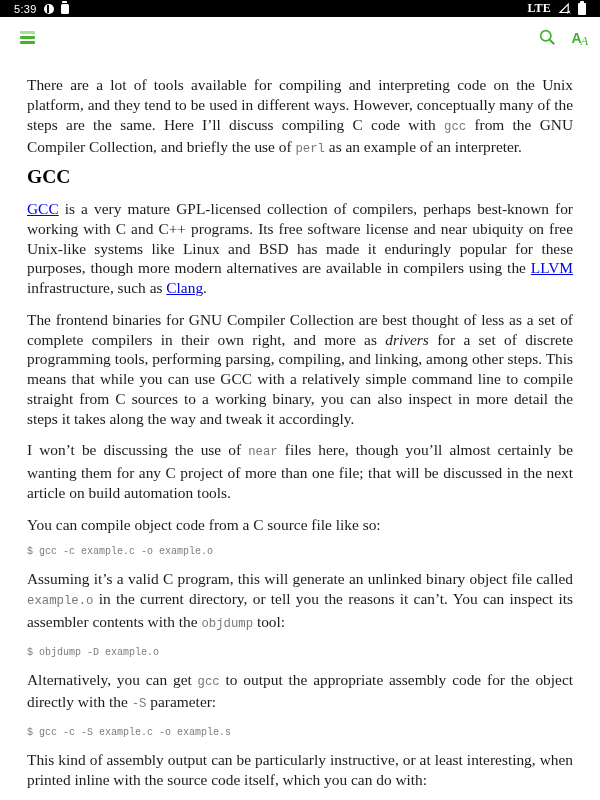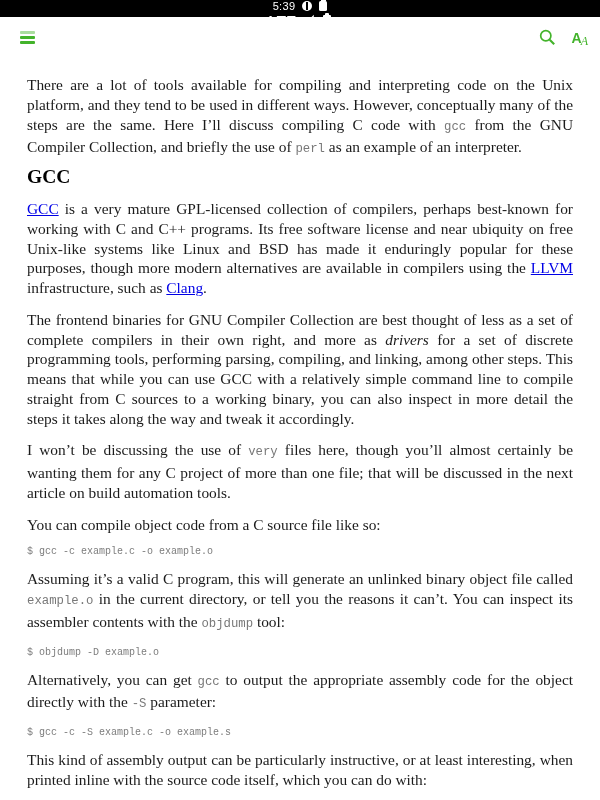--- a/index.html
+++ b/index.html
@@ -9,38 +9,38 @@
   }
   body { background:#ffffff; font-family:"Liberation Serif", serif; }
   .screen{
     position:relative; width:600px; height:800px; overflow:hidden;
     background:#ffffff; margin:0 auto;
   }
   
   .status-bar{
     height:17px; background:#000; color:#fff;
     display:flex; align-items:center; justify-content:space-between;
-    padding:0 14px; font-family:"Liberation Sans", sans-serif; font-size:11px;flex-direction:column;
+    padding:0 14px; font-family:"Liberation Sans", sans-serif; font-size:11px;
   }
   .sb-group{ display:flex; align-items:center; gap:7px; }
   .sb-time{ letter-spacing:.3px; }
   .ic-circle{
     width:10px; height:10px; border-radius:50%; background:#fff; position:relative; display:inline-block;
   }
   .ic-circle::after{
     content:""; position:absolute; left:3.5px; top:1px; width:2px; height:8px; background:#000;
   }
   .ic-doc{
     width:8px; height:10px; background:#fff; border-radius:1.5px; position:relative; display:inline-block;
   }
   .ic-doc::before{
     content:""; position:absolute; top:-2.5px; left:1.5px; width:5px; height:2px;
     background:#fff; border-radius:1px 1px 0 0;
   }
-  .sb-net{ font-size:15px; font-weight:bold; letter-spacing:.2px; }
+  .sb-net{ font-size:12px; font-weight:bold; letter-spacing:.2px;font-family:Liberation Serif, serif; }
   .ic-batt{
     width:8px; height:12px; background:#fff; border-radius:1px; position:relative; display:inline-block;
   }
   .ic-batt::before{
     content:""; position:absolute; top:-2px; left:2px; width:4px; height:2px; background:#fff;
     border-radius:1px 1px 0 0;
   }
   
   .toolbar{
     height:41px; background:#fff;
@@ -127,21 +127,21 @@
   <div class="content">
 
     <p><span>There are a lot of tools available for compiling and interpreting code on the Unix platform, and they tend to be used in different ways. However, conceptually many of the steps are the same. Here I’ll discuss compiling C code with </span><code class="inl">gcc</code><span> from the GNU Compiler Collection, and briefly the use of </span><code class="inl">perl</code><span> as an example of an interpreter.</span></p>
 
     <h2>GCC</h2>
 
     <p><a class="lnk">GCC</a><span> is a very mature GPL-licensed collection of compilers, perhaps best-known for working with C and C++ programs. Its free software license and near ubiquity on free Unix-like systems like Linux and BSD has made it enduringly popular for these purposes, though more modern alternatives are available in compilers using the </span><a class="lnk">LLVM</a><span> infrastructure, such as </span><a class="lnk">Clang</a><span>.</span></p>
 
     <p><span>The frontend binaries for GNU Compiler Collection are best thought of less as a set of complete compilers in their own right, and more as </span><em>drivers</em><span> for a set of discrete programming tools, performing parsing, compiling, and linking, among other steps. This means that while you can use GCC with a relatively simple command line to compile straight from C sources to a working binary, you can also inspect in more detail the steps it takes along the way and tweak it accordingly.</span></p>
 
-    <p><span>I won’t be discussing the use of </span><code class="inl">very</code><span> files here, though you’ll almost certainly be wanting them for any C project of more than one file; that will be discussed in the next article on build automation tools.</span></p>
+    <p><span>I won’t be discussing the use of </span><code class="inl">near</code><span> files here, though you’ll almost certainly be wanting them for any C project of more than one file; that will be discussed in the next article on build automation tools.</span></p>
 
 
     <p>You can compile object code from a C source file like so:</p>
 
     <pre class="cb">$ gcc -c example.c -o example.o</pre>
 
     <p><span>Assuming it’s a valid C program, this will generate an unlinked binary object file called </span><code class="inl">example.o</code><span> in the current directory, or tell you the reasons it can’t. You can inspect its assembler contents with the </span><code class="inl">objdump</code><span> tool:</span></p>
 
     <pre class="cb">$ objdump -D example.o</pre>
 

